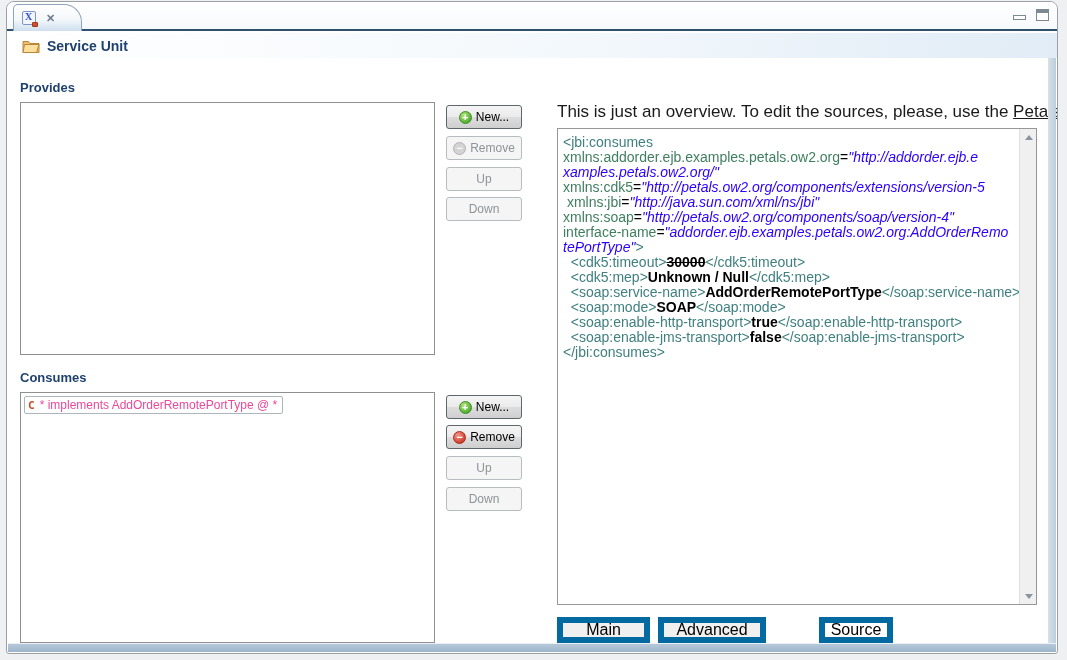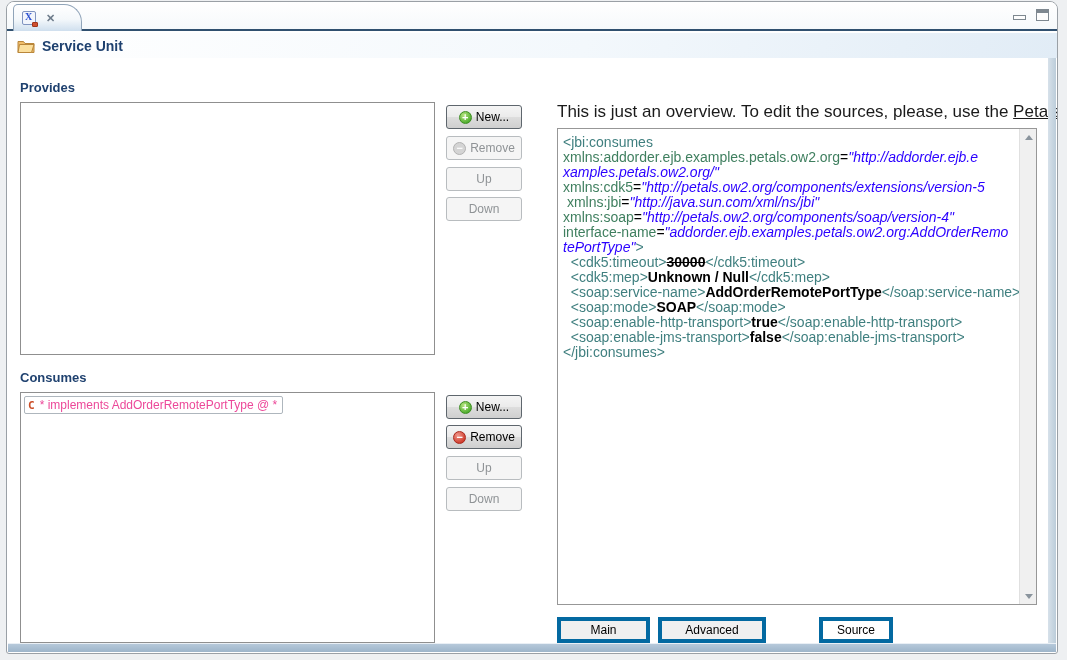--- a/index.html
+++ b/index.html
@@ -56,21 +56,21 @@
     position:absolute; right:-3px; bottom:-3px; width:6px; height:5px;
     background:#cf5030; border-radius:1px; border:1px solid #a23418;
   }
   .win-controls { position:absolute; right:8px; top:7px; display:flex; gap:10px; align-items:center; }
   .min-icon { width:13px; height:5px; border:1px solid #7e8890; background:#fdfdfd; margin-top:4px; cursor:pointer; }
   .max-icon { width:13px; height:12px; border:1px solid #7e8890; border-top:4px solid #7e8890; background:#fdfdfd; cursor:pointer; }
   
   .headerband {
     position:absolute; left:0; top:31px; width:100%; height:25px;
     background:linear-gradient(110deg,#ffffff 0%,#f3f8fc 55%,#e1ecf6 100%);
-    display:flex; align-items:center; gap:7px; padding-left:10px;
+    display:flex; align-items:center; gap:7px; padding-left:15px;
   }
   .header-title { font-size:14px; font-weight:bold; color:var(--heading,#1f416f); }
   
   .main { position:absolute; left:0; top:56px; width:1043px; height:590px; background:#ffffff; }
   .section-title { position:absolute; font-size:13px; font-weight:bold; color:var(--heading,#1f416f); }
   .listbox {
     position:absolute; background:#ffffff; border:1px solid #8f8f8f;
   }
   .list-item {
     position:absolute; left:3px; top:3px;
@@ -132,21 +132,21 @@
     background:#f0f0f0; border-left:1px solid #e0e0e0; cursor:default;
   }
   .sb-btn { position:absolute; left:0; width:17px; height:16px; display:flex; align-items:center; justify-content:center; }
   .sb-btn.up { top:0; } .sb-btn.down { bottom:0; }
   .tri-up   { width:0; height:0; border-left:4px solid transparent; border-right:4px solid transparent; border-bottom:5px solid #8a949d; }
   .tri-down { width:0; height:0; border-left:4px solid transparent; border-right:4px solid transparent; border-top:5px solid #8a949d; }
   
   .ftab {
     position:absolute; height:26px; top:559px;
     display:flex; align-items:center; justify-content:center;
-    font-size:12px; color:#000; border:4px solid #0369a1; cursor:pointer;
+    font-size:16px; color:#000; border:6px solid #0369a1; cursor:pointer;
   }
   .ftab.inactive { background:#f0f0f0; }
   .ftab.active   { background:#ffffff; }
   
   .folder-icon { display:inline-block; width:18px; height:14px; position:relative; }
 </style>
 </head>
 <body>
 
 <div class="frame">

